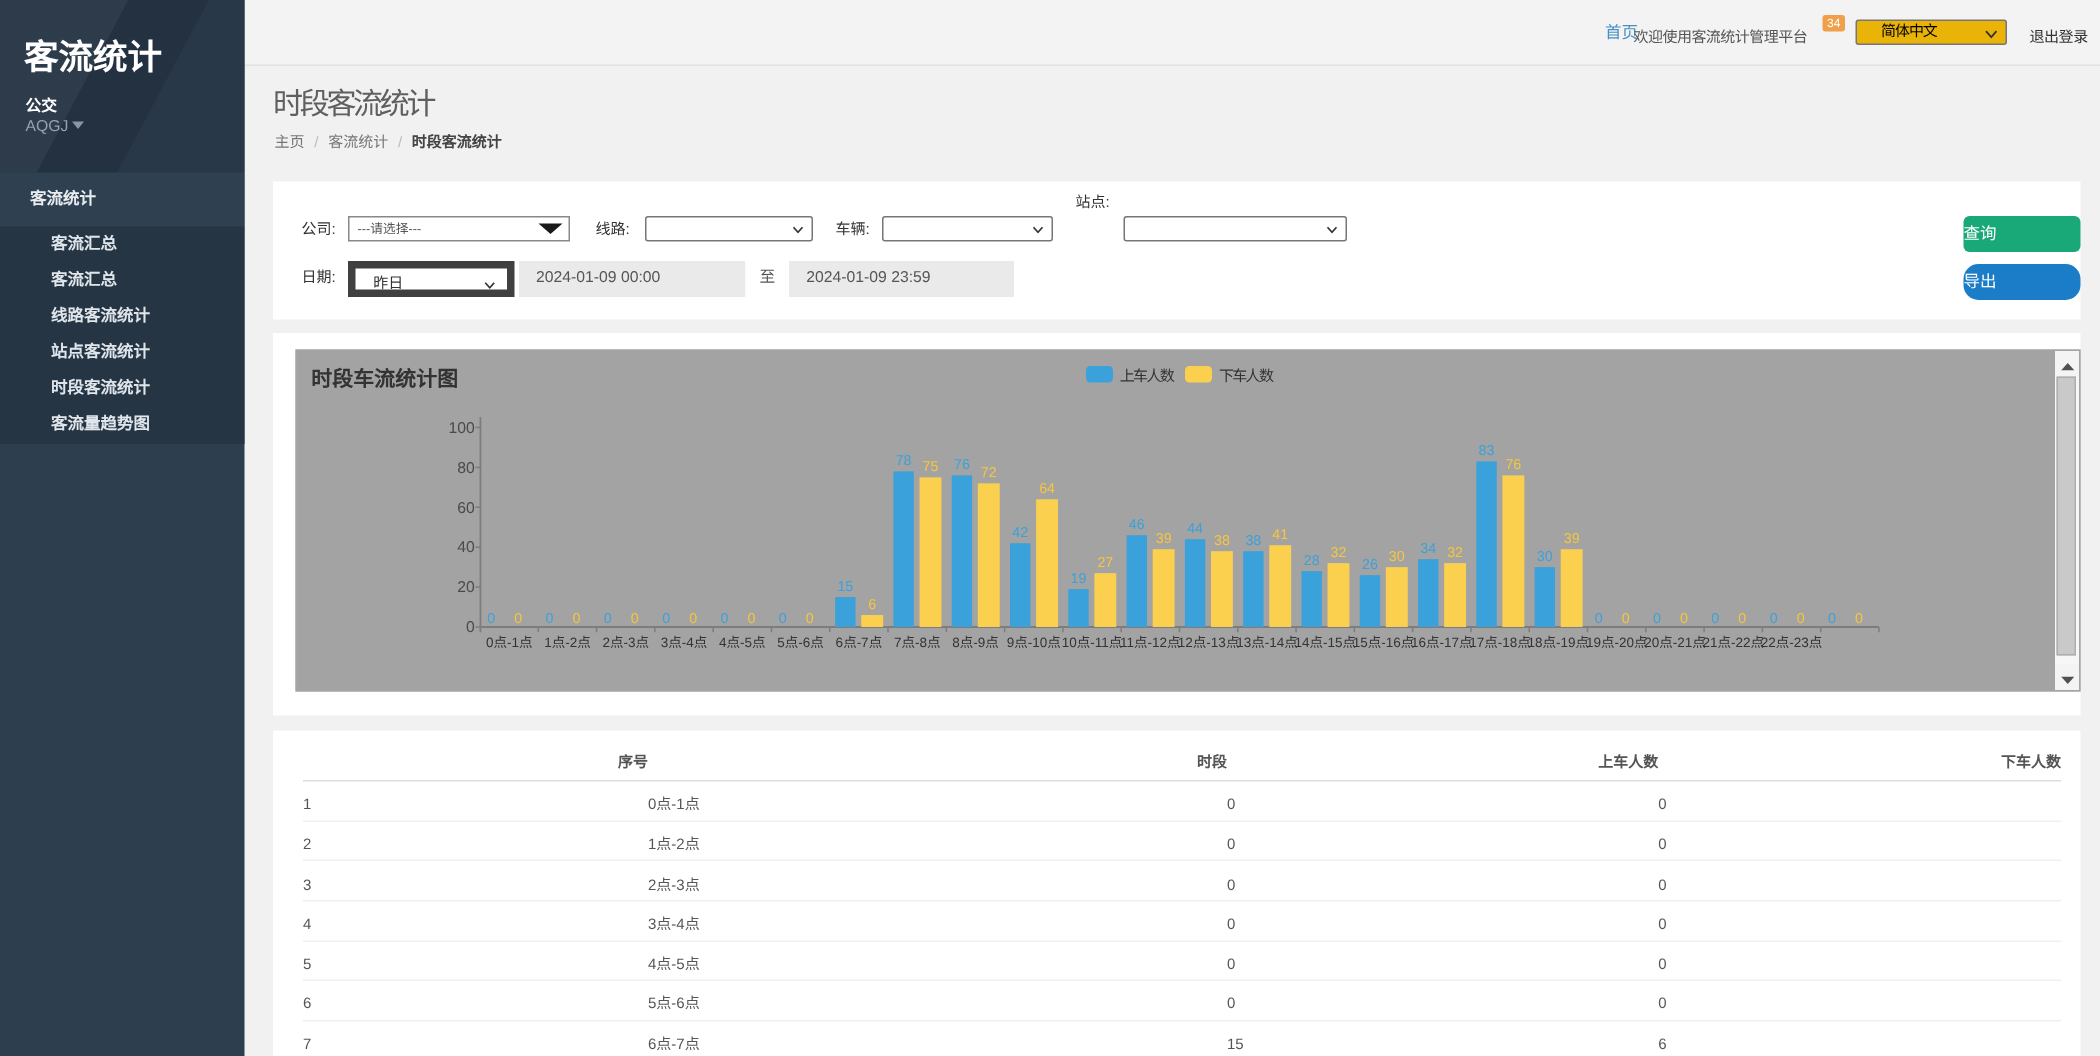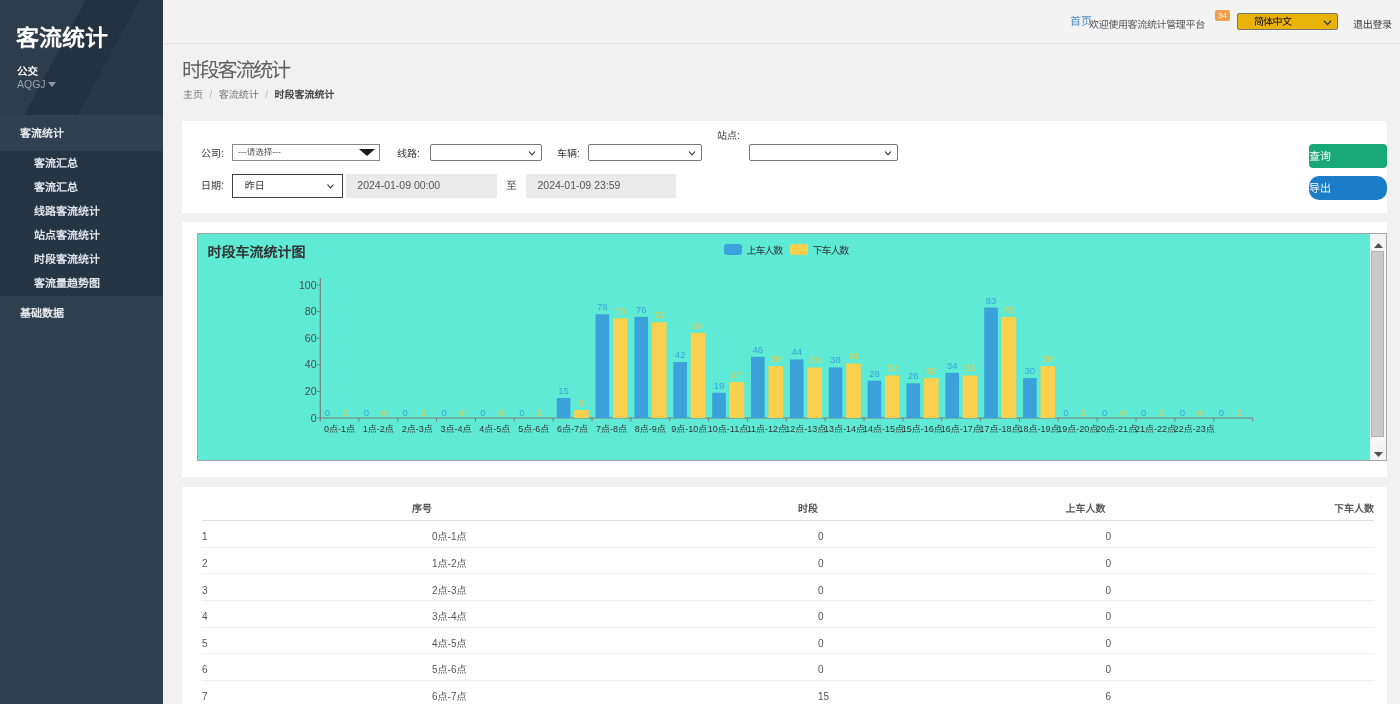--- a/index.html
+++ b/index.html
@@ -30,30 +30,30 @@
 #crumb{position:absolute;left:20px;top:40.5px;font-size:10px;color:#777;}
 #crumb .sep{color:#bbb;margin:0 6.5px;}
 #crumb b{color:#444;}
 .card{position:absolute;left:18.5px;width:1205px;background:#fff;}
 #fcard{top:76px;height:92px;}
 .flabel{position:absolute;font-size:10px;color:#333;line-height:12px;}
 #msel{position:absolute;left:50.8px;top:22.7px;width:148px;height:17.3px;background:#fff;border:1px solid #888;font-size:8.5px;color:#555;line-height:14px;padding-left:5px;}
 #msel .tri{position:absolute;right:4px;top:4px;width:0;height:0;border-left:8px solid transparent;border-right:8px solid transparent;border-top:7.5px solid #1a1a1a;}
 .nsel{position:absolute;top:23.4px;height:16.5px;background:#fff;border:1px solid #767676;border-radius:2px;}
 .nsel svg{position:absolute;right:5px;top:4.5px;}
-#dsel{position:absolute;left:50.8px;top:53.4px;width:110.6px;height:23.5px;background:#fff;border:1px solid #404040;font-size:10px;color:#333;line-height:21px;padding-left:11.5px;}
+#dsel{position:absolute;left:50.8px;top:53.4px;width:110.6px;height:23.5px;background:#fff;border:5px solid #404040;font-size:10px;color:#333;line-height:21px;padding-left:11.5px;}
 #dsel svg{position:absolute;right:7px;top:8px;}
 .dinp{position:absolute;top:53.4px;height:23.5px;background:#eaeaea;font-size:10.5px;color:#555;line-height:23.5px;padding-left:11.5px;}
 #dto{position:absolute;left:315.5px;top:53.4px;width:29px;height:23.5px;background:#fff;text-align:center;font-size:10.5px;color:#555;line-height:23.5px;}
 .btn{position:absolute;left:1127.5px;width:78px;height:24px;border-radius:4px;color:#fff;font-size:11px;text-align:left;line-height:24px;}
 #btnq{top:23px;background:#19a878;}
 #btne{top:55px;background:#1b7cc7;border-radius:10px;}
 
 #ccard{top:177px;height:254.5px;}
-#chartbox{position:absolute;left:15.5px;top:11px;width:1190px;height:227.5px;border:1px solid #a5a5a5;background:#5eead4;}
+#chartbox{position:absolute;left:15.5px;top:11px;width:1190px;height:227.5px;border:1px solid #a5a5a5;background:#a3a3a3;}
 #ctitle{position:absolute;left:9.5px;top:7px;font-size:14px;font-weight:700;color:#333;}
 #clegend{position:absolute;left:526px;top:7.5px;font-size:10px;letter-spacing:-1.1px;color:#333;}
 #clegend .sw{display:inline-block;width:17.5px;height:10.3px;border-radius:3px;margin-right:5px;vertical-align:-1px;}
 #clegend .gap{display:inline-block;width:8px;}
 #chartsvg{position:absolute;left:0;top:0;width:1172px;height:225px;}
 #sbar{position:absolute;right:0;top:0;width:16px;height:225.5px;background:#f7f7f7;}
 #sbar .arr{position:absolute;left:0;width:16px;height:16.5px;background:#f4f4f4;text-align:center;}
 #sbar .thumb{position:absolute;left:1px;top:17px;width:13px;height:186px;background:#c9c9c9;border:1px solid #aeaeae;}
 
 #tcard{top:441.8px;height:400px;}
@@ -69,21 +69,20 @@
   </div>
   <div class="mitem sel">客流统计</div>
   <div id="submenu">
     <div class="smitem">客流汇总</div>
     <div class="smitem">客流汇总</div>
     <div class="smitem">线路客流统计</div>
     <div class="smitem">站点客流统计</div>
     <div class="smitem">时段客流统计</div>
     <div class="smitem">客流量趋势图</div>
   </div>
-  <div class="mitem">基础数据</div>
 </div>
 <div id="topbar">
   <div id="nav-home">首页</div>
   <div id="nav-wel">欢迎使用客流统计管理平台</div>
   <div id="nav-badge">34</div>
   <div id="nav-lang">简体中文<svg width="9" height="7" viewBox="0 0 10 8">
         <polyline points="1,2 5,6.5 9,2" fill="none" stroke="#333" stroke-width="1.4"></polyline>
       </svg></div>
   <div id="nav-out">退出登录</div>
 </div>

